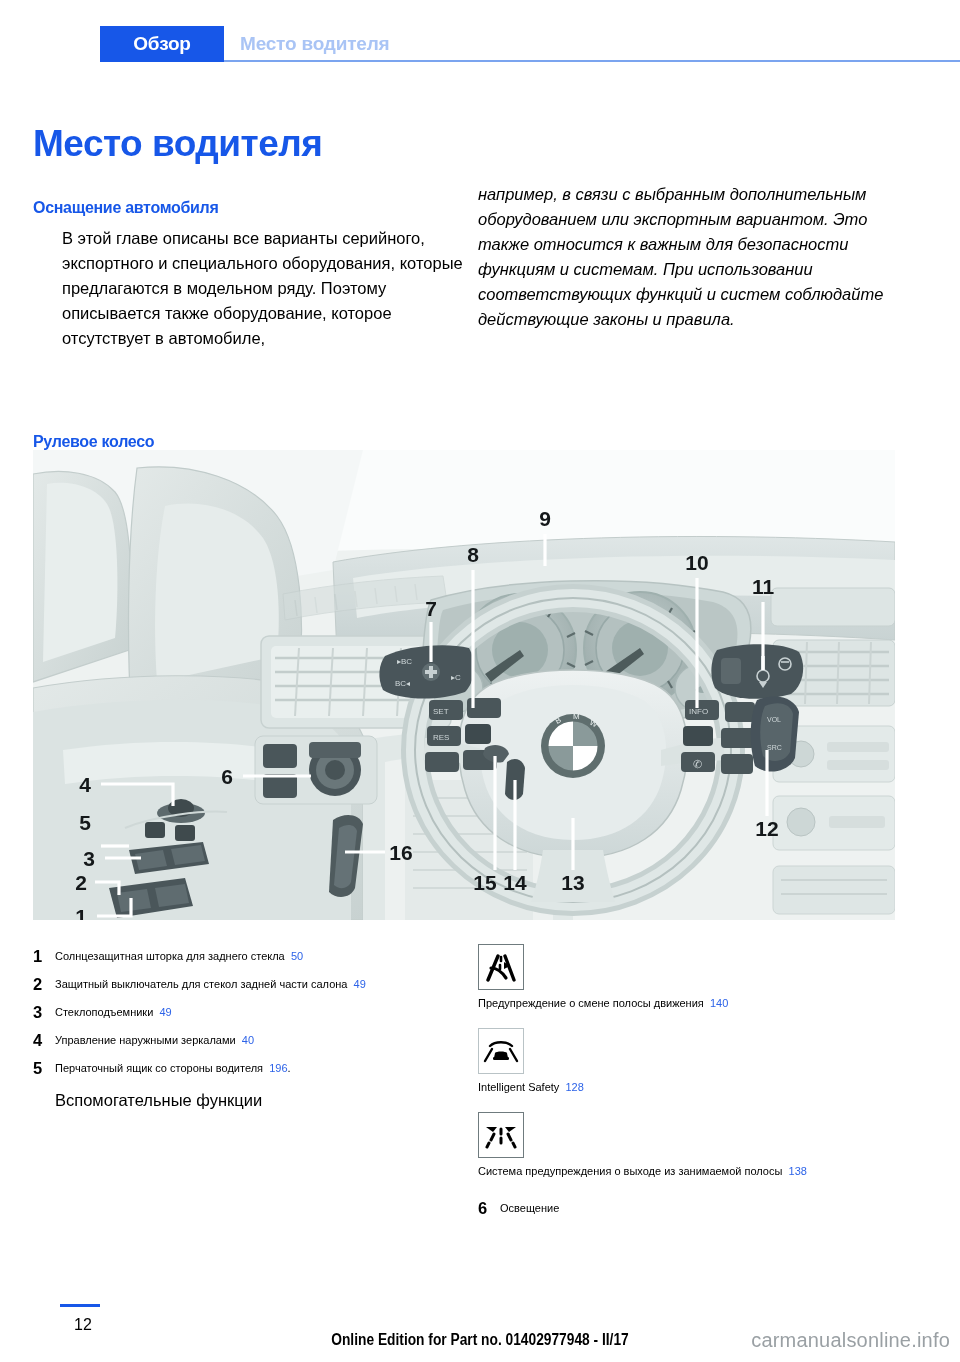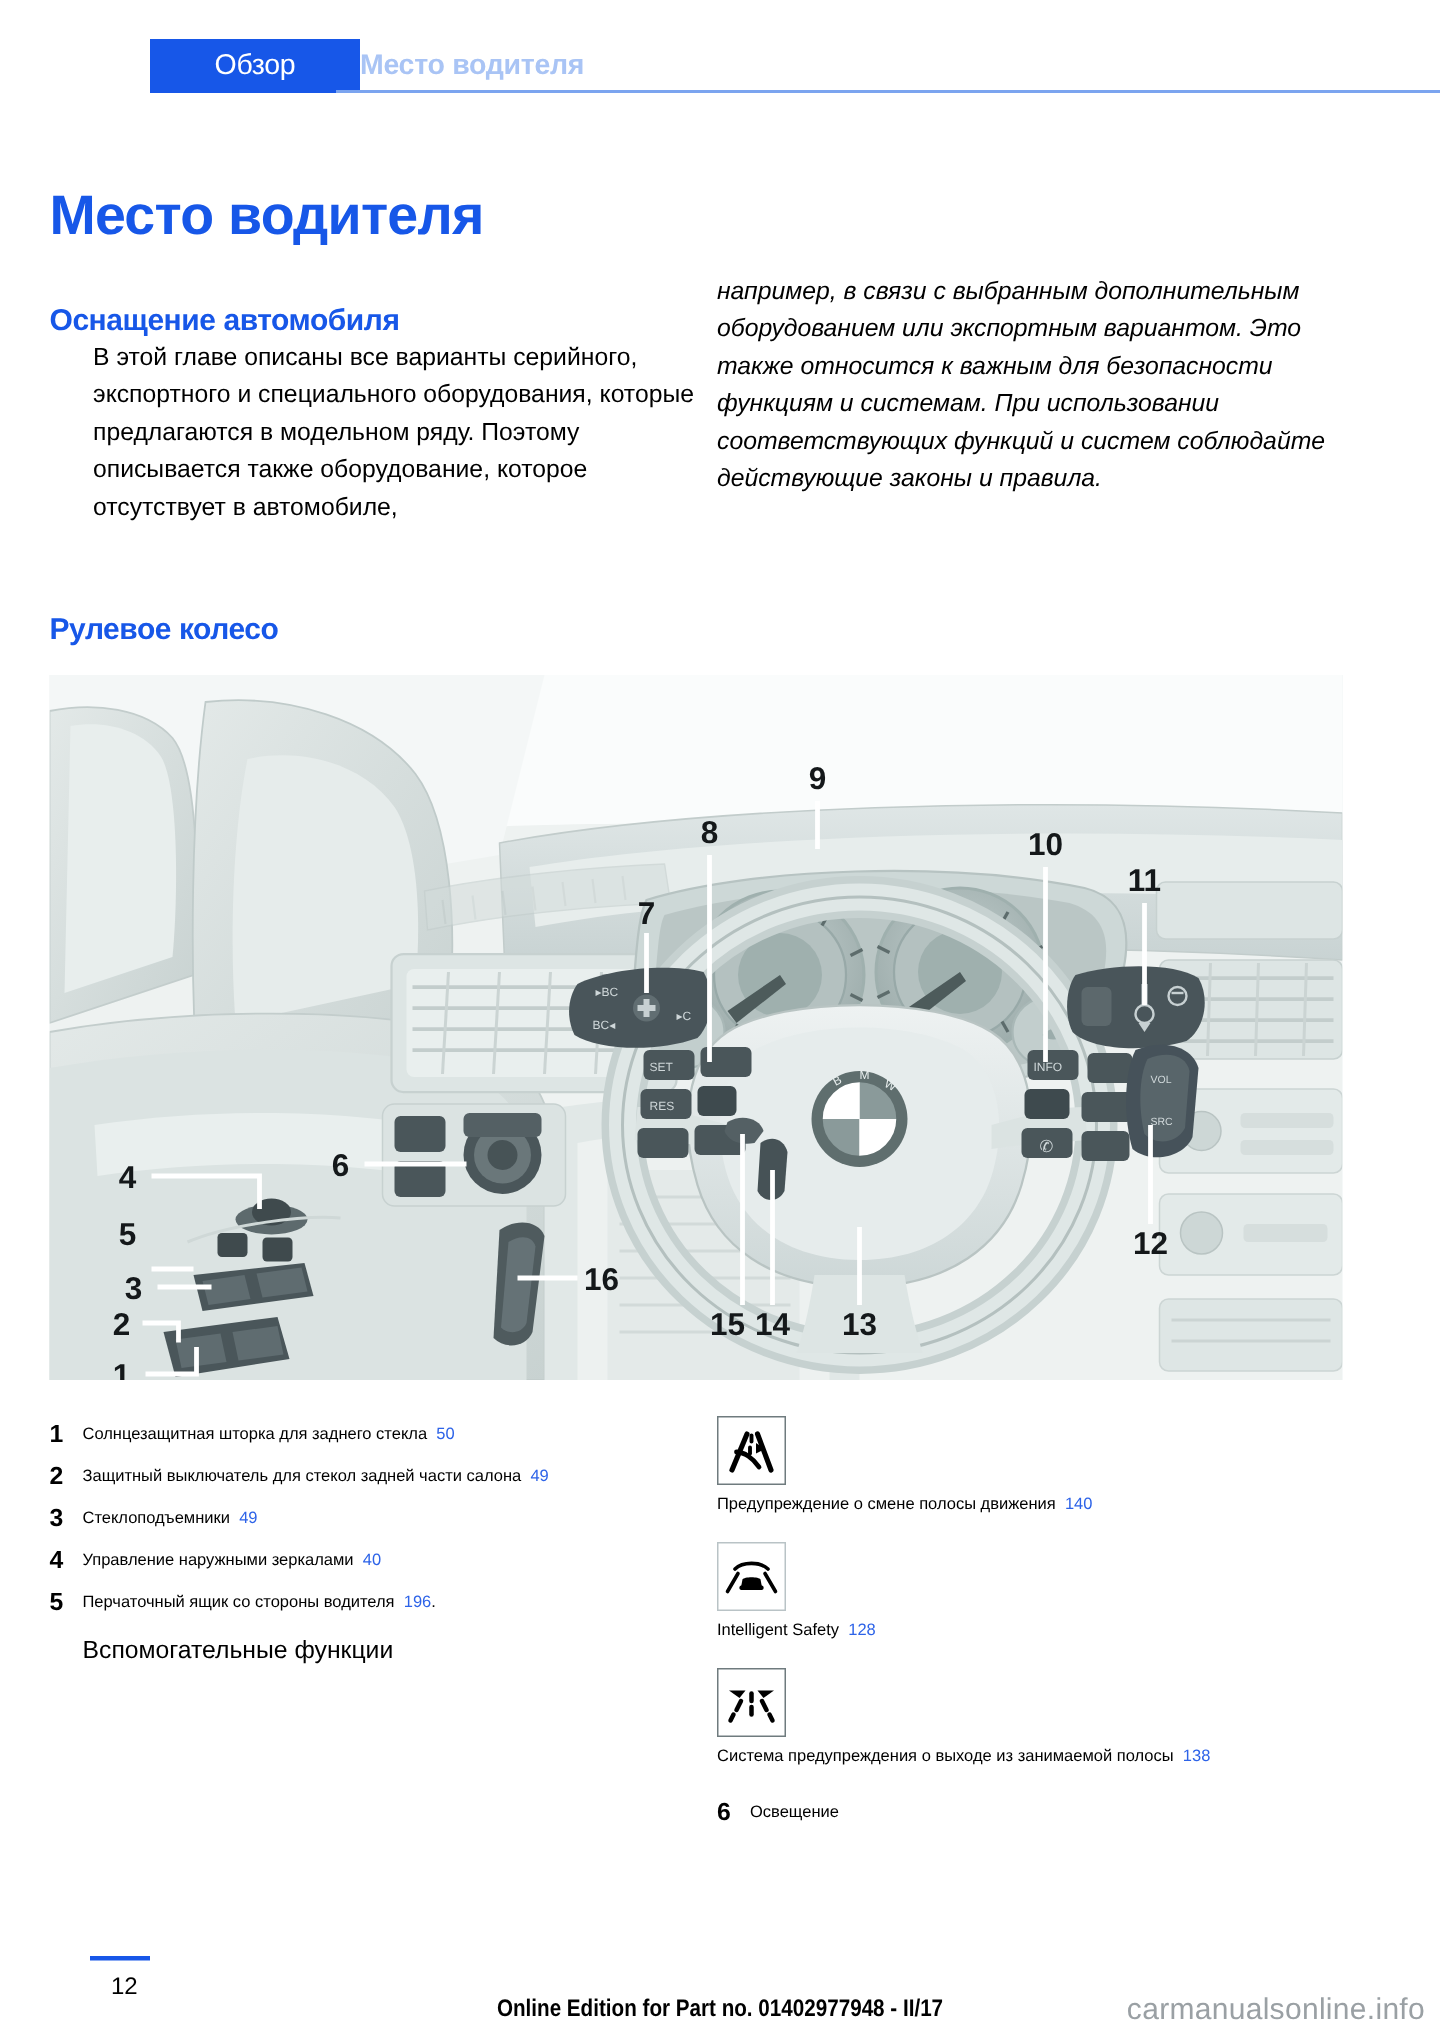--- a/index.html
+++ b/index.html
@@ -20,26 +20,26 @@
   .header {
     position: absolute;
     top: 0; left: 0;
     width: 960px;
     height: 62px;
   }
   .header-tab-active {
     position: absolute;
     left: 100px;
     top: 26px;
-    width: 140px;
+    width: 124px;
     height: 36px;
     background: #1757e8;
     color: #ffffff;
     font-size: 19px;
-    font-weight: normal;
+    font-weight: bold;
     display: flex;
     align-items: center;
     justify-content: center;
     letter-spacing: -0.2px;
   }
   .header-tab-inactive {
     position: absolute;
     left: 240px;
     top: 26px;
     height: 36px;
@@ -66,27 +66,27 @@
     top: 98px;
     font-size: 37px;
     font-weight: bold;
     color: #1757e8;
     letter-spacing: -0.5px;
   }
 
   
   .section-heading {
     position: absolute;
-    font-size: 20px;
+    font-size: 16px;
     font-weight: bold;
     color: #1757e8;
     letter-spacing: -0.3px;
   }
   #heading-equipment { left: 33px; top: 186px; }
-  #heading-steering  { left: 33px; top: 392px; }
+  #heading-steering  { left: 33px; top: 420px; }
 
   
   .body-col {
     position: absolute;
     width: 420px;
     font-size: 16.5px;
     line-height: 25px;
     color: #000;
   }
   #col-left  { left: 33px;  top: 226px; margin-left: 29px; }

